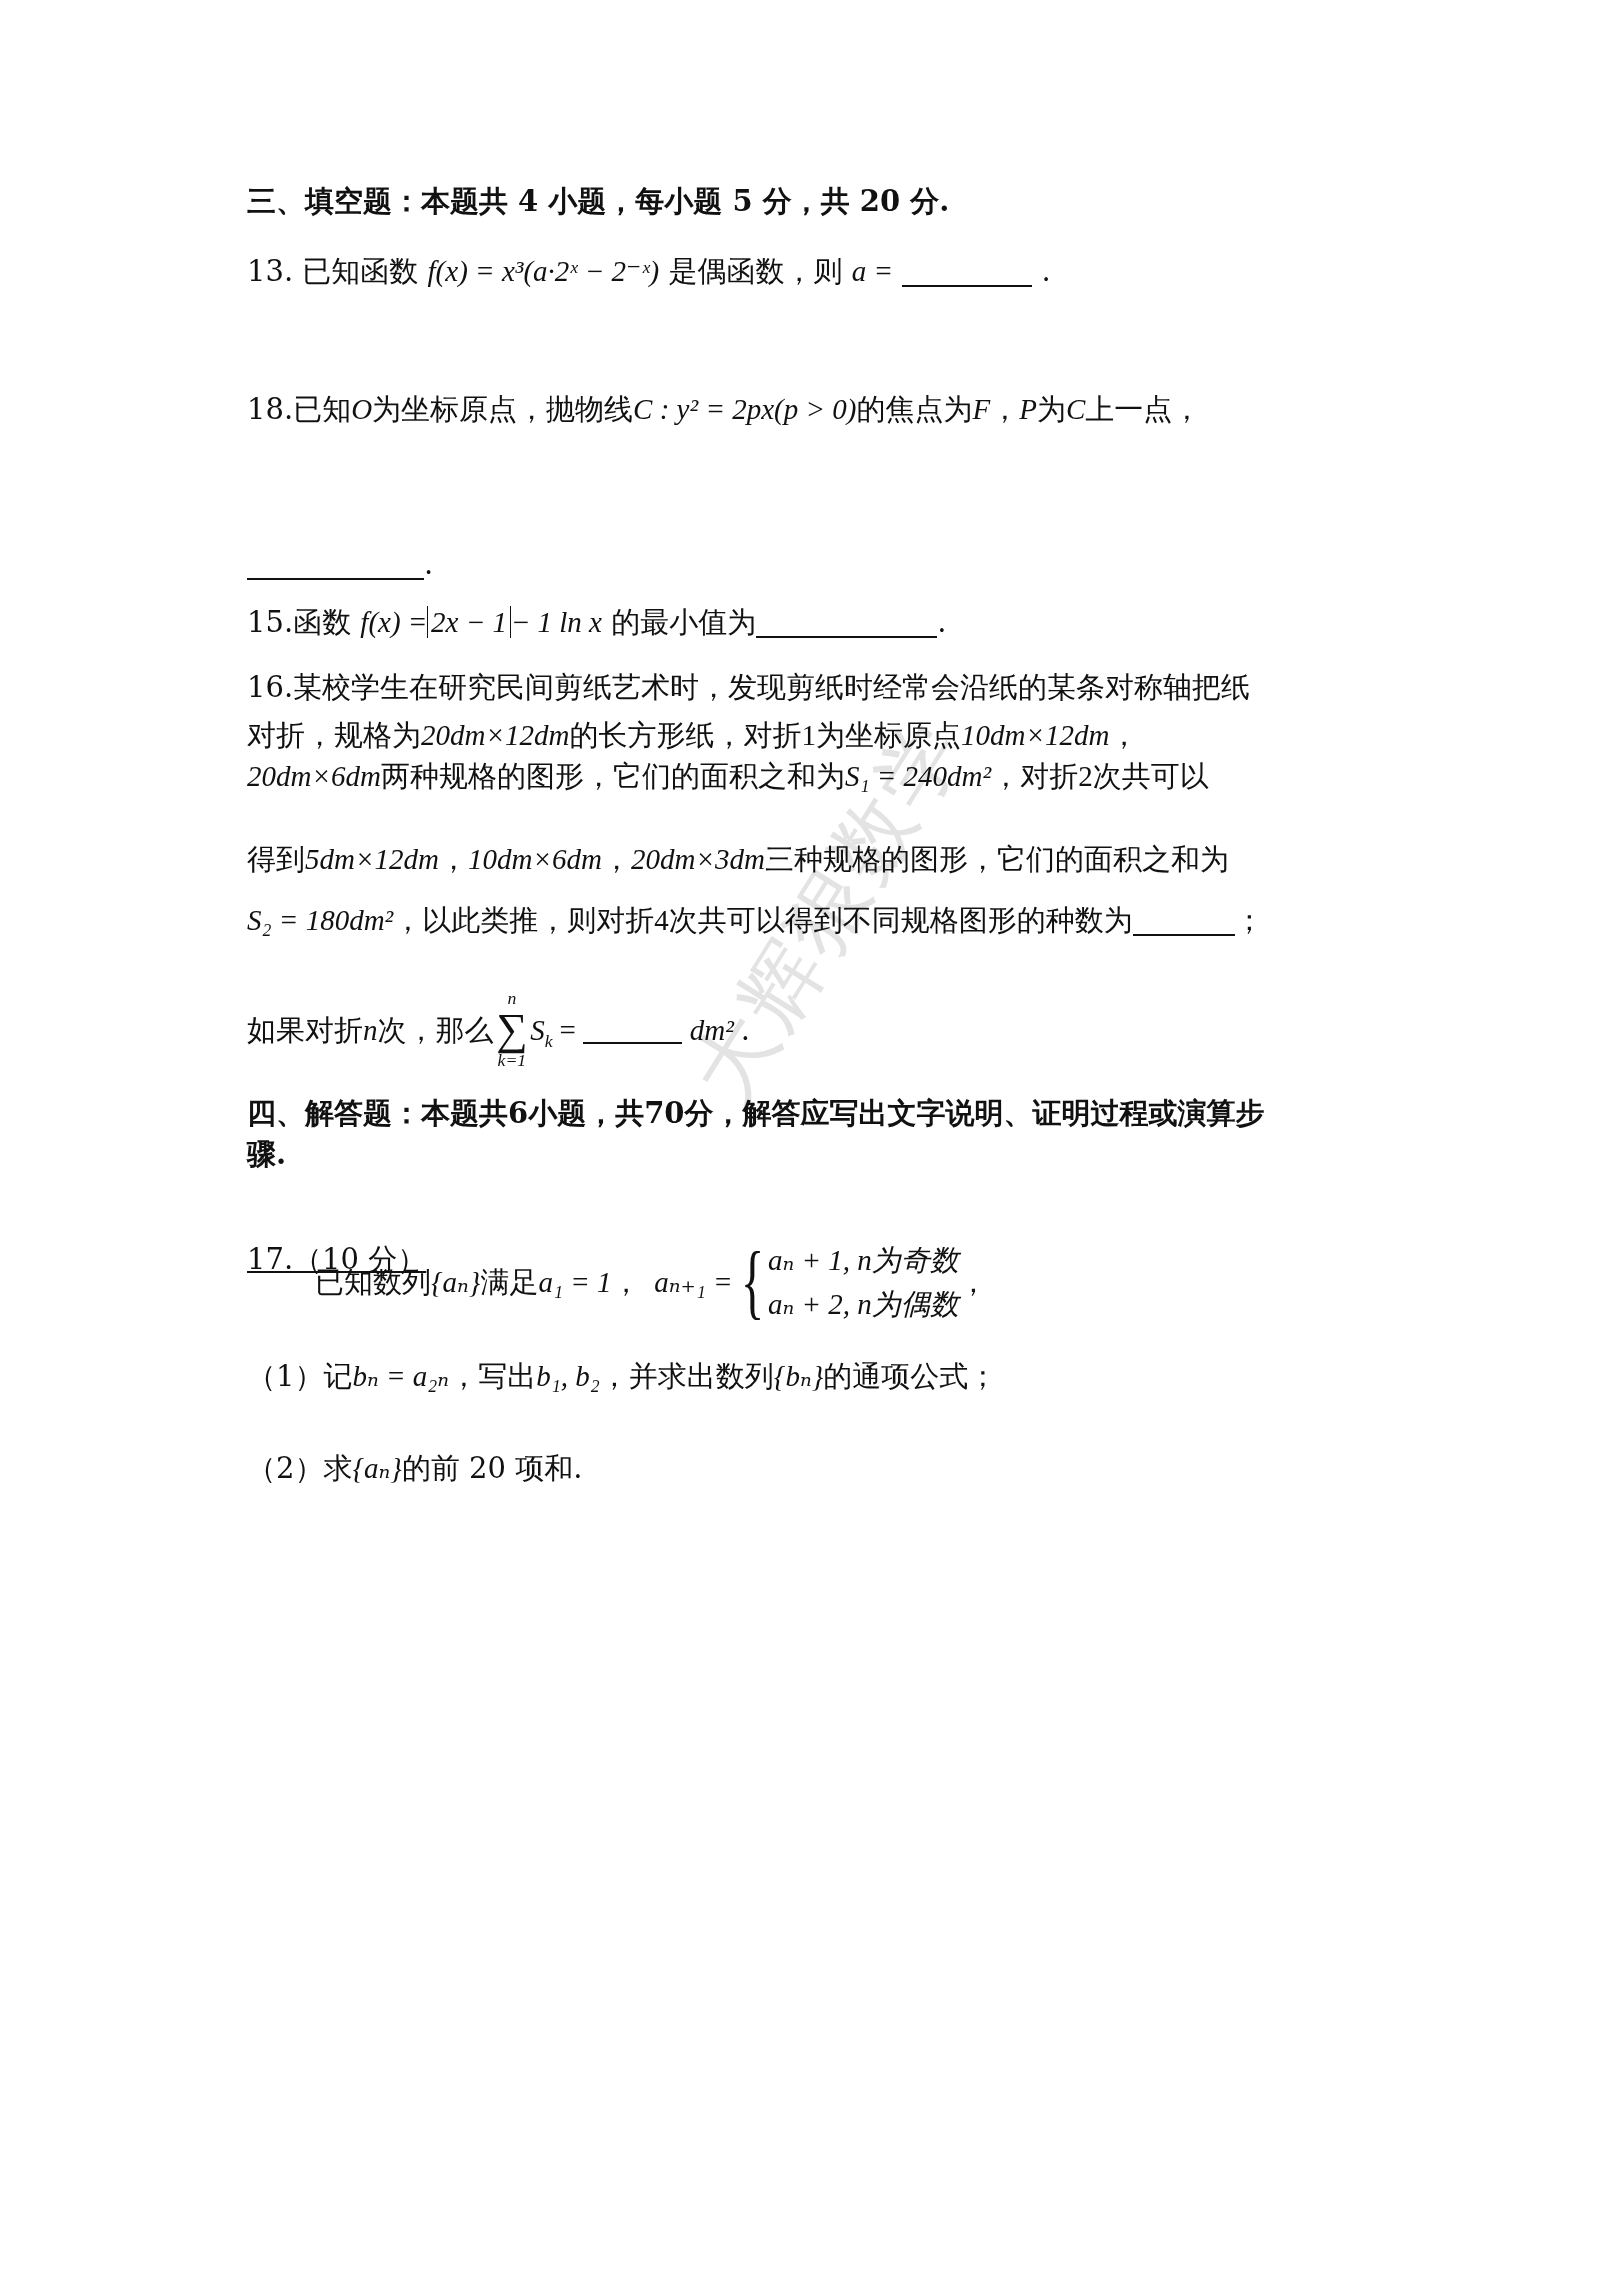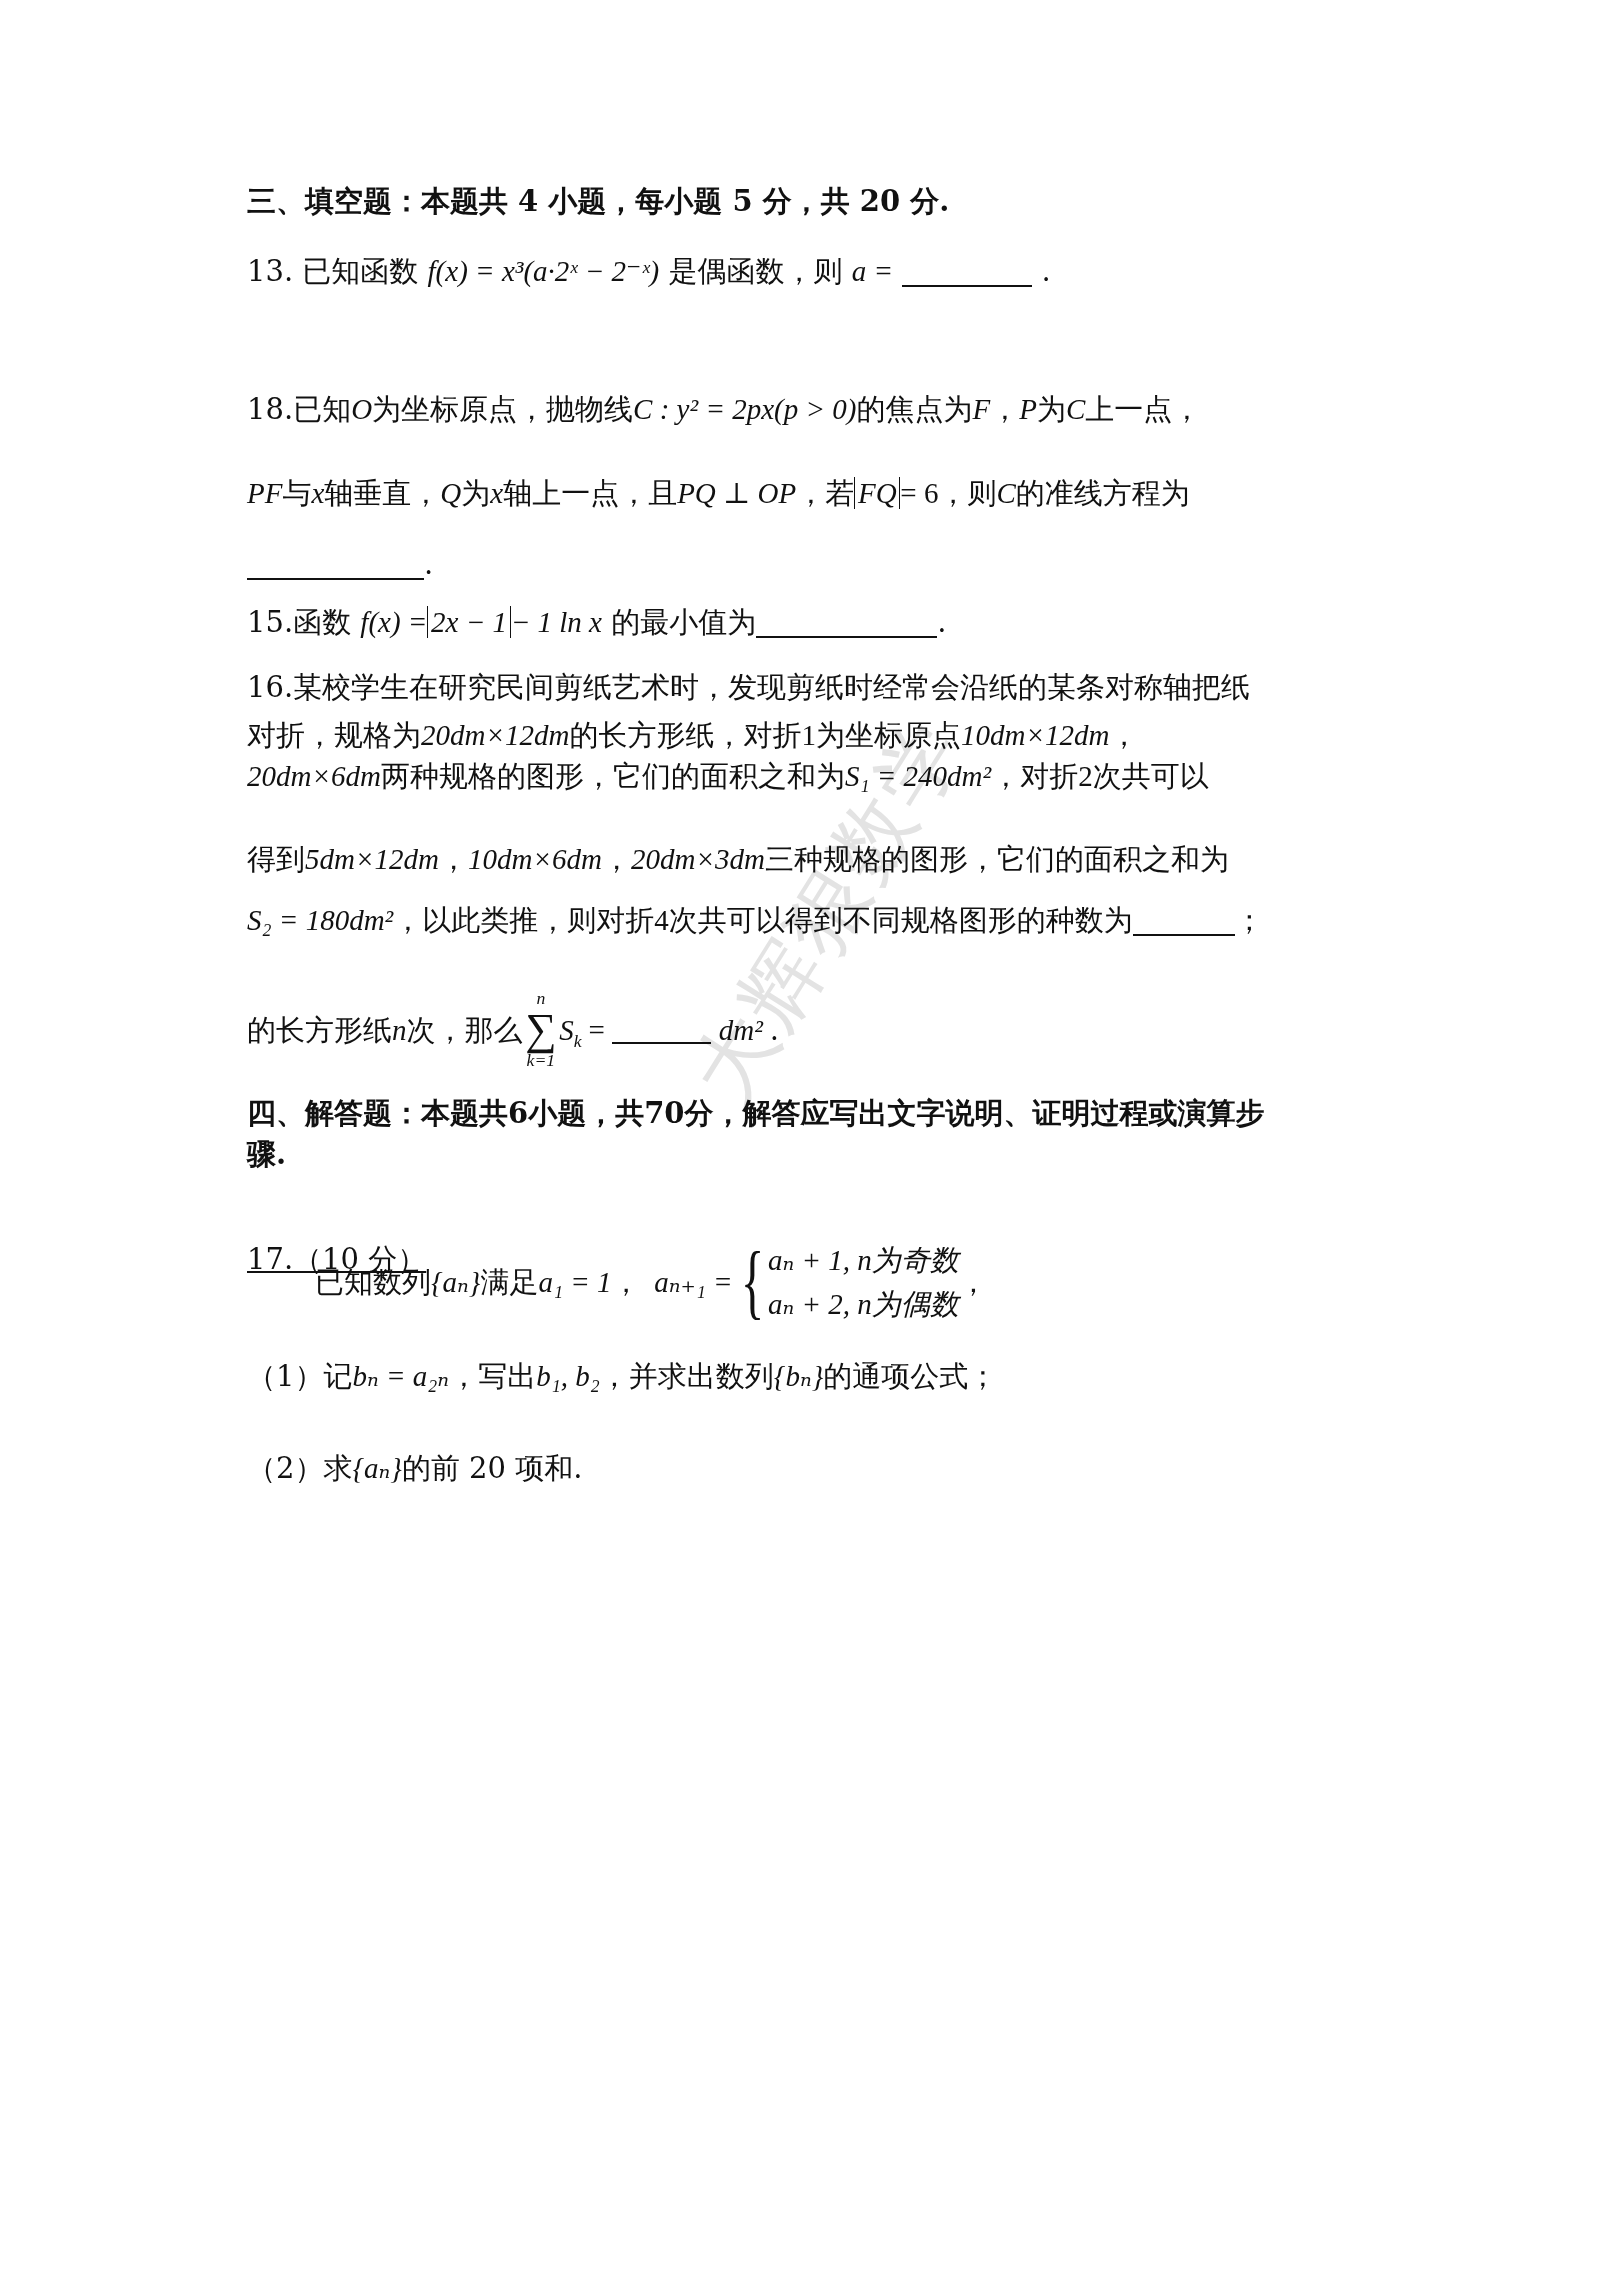--- a/index.html
+++ b/index.html
@@ -52,23 +52,20 @@
     <span class="m">f(x) = x³(a·2ˣ − 2⁻ˣ)</span>
     <span>是偶函数，则</span>
     <span class="m">a =</span>
     <span class="blank" style="width:130px;"></span>
     <span>.</span>
   </div>
 
   <div class="line" style="top:390px;">
     <span>18.</span><span>已知</span><span class="m">O</span><span>为坐标原点，抛物线</span><span class="m">C : y² = 2px(p &gt; 0)</span><span>的焦点为</span><span class="m">F</span><span>，</span><span class="m">P</span><span>为</span><span class="m">C</span><span>上一点，</span>
   </div>
-  <div class="line" style="top:474px;">
-    <span class="m">PF</span><span>与</span><span class="m">x</span><span>轴垂直，</span><span class="m">Q</span><span>为</span><span class="m">x</span><span>轴上一点，且</span><span class="m">PQ ⊥ OP</span><span>，若</span><span class="m abs">FQ</span><span class="n">= 6</span><span>，则</span><span class="m">C</span><span>的准线方程为</span>
-  </div>
   <div class="line" style="top:545px;">
     <span class="blank" style="width:177px;"></span><span>.</span>
   </div>
 
   <div class="line" style="top:603px;">
     <span>15.</span><span>函数</span>
     <span class="m">f(x) =</span><span class="m abs">2x − 1</span><span class="m">− 1 ln x</span>
     <span>的最小值为</span><span class="blank" style="width:181px;"></span><span>.</span>
   </div>
 
@@ -79,21 +76,21 @@
   <div class="line" style="top:757px;">
     <span class="m">20dm×6dm</span><span>两种规格的图形，它们的面积之和为</span><span class="m">S₁ = 240dm²</span><span>，对折</span><span class="n">2</span><span>次共可以</span>
   </div>
   <div class="line" style="top:840px;">
     <span>得到</span><span class="m">5dm×12dm</span><span>，</span><span class="m">10dm×6dm</span><span>，</span><span class="m">20dm×3dm</span><span>三种规格的图形，它们的面积之和为</span>
   </div>
   <div class="line" style="top:901px;">
     <span class="m">S₂ = 180dm²</span><span>，以此类推，则对折</span><span class="n">4</span><span>次共可以得到不同规格图形的种数为</span><span class="blank" style="width:102px;"></span><span>；</span>
   </div>
   <div class="line" style="top:982px; height:95px; display:flex; align-items:center;">
-    <span>的长方形纸</span>
+    <span>如果对折</span>
       <span class="m">n</span>
       <span>次，那么</span>
     <span class="sum">
       <span class="lim">n</span>
       <span class="sig">∑</span>
       <span class="lim">k=1</span>
     </span>
     <span class="m"><span>S</span><sub>k</sub></span>
     <span class="n" style="margin:0 6.8px;">=</span>
     <span class="blank" style="width:99px;"></span>

